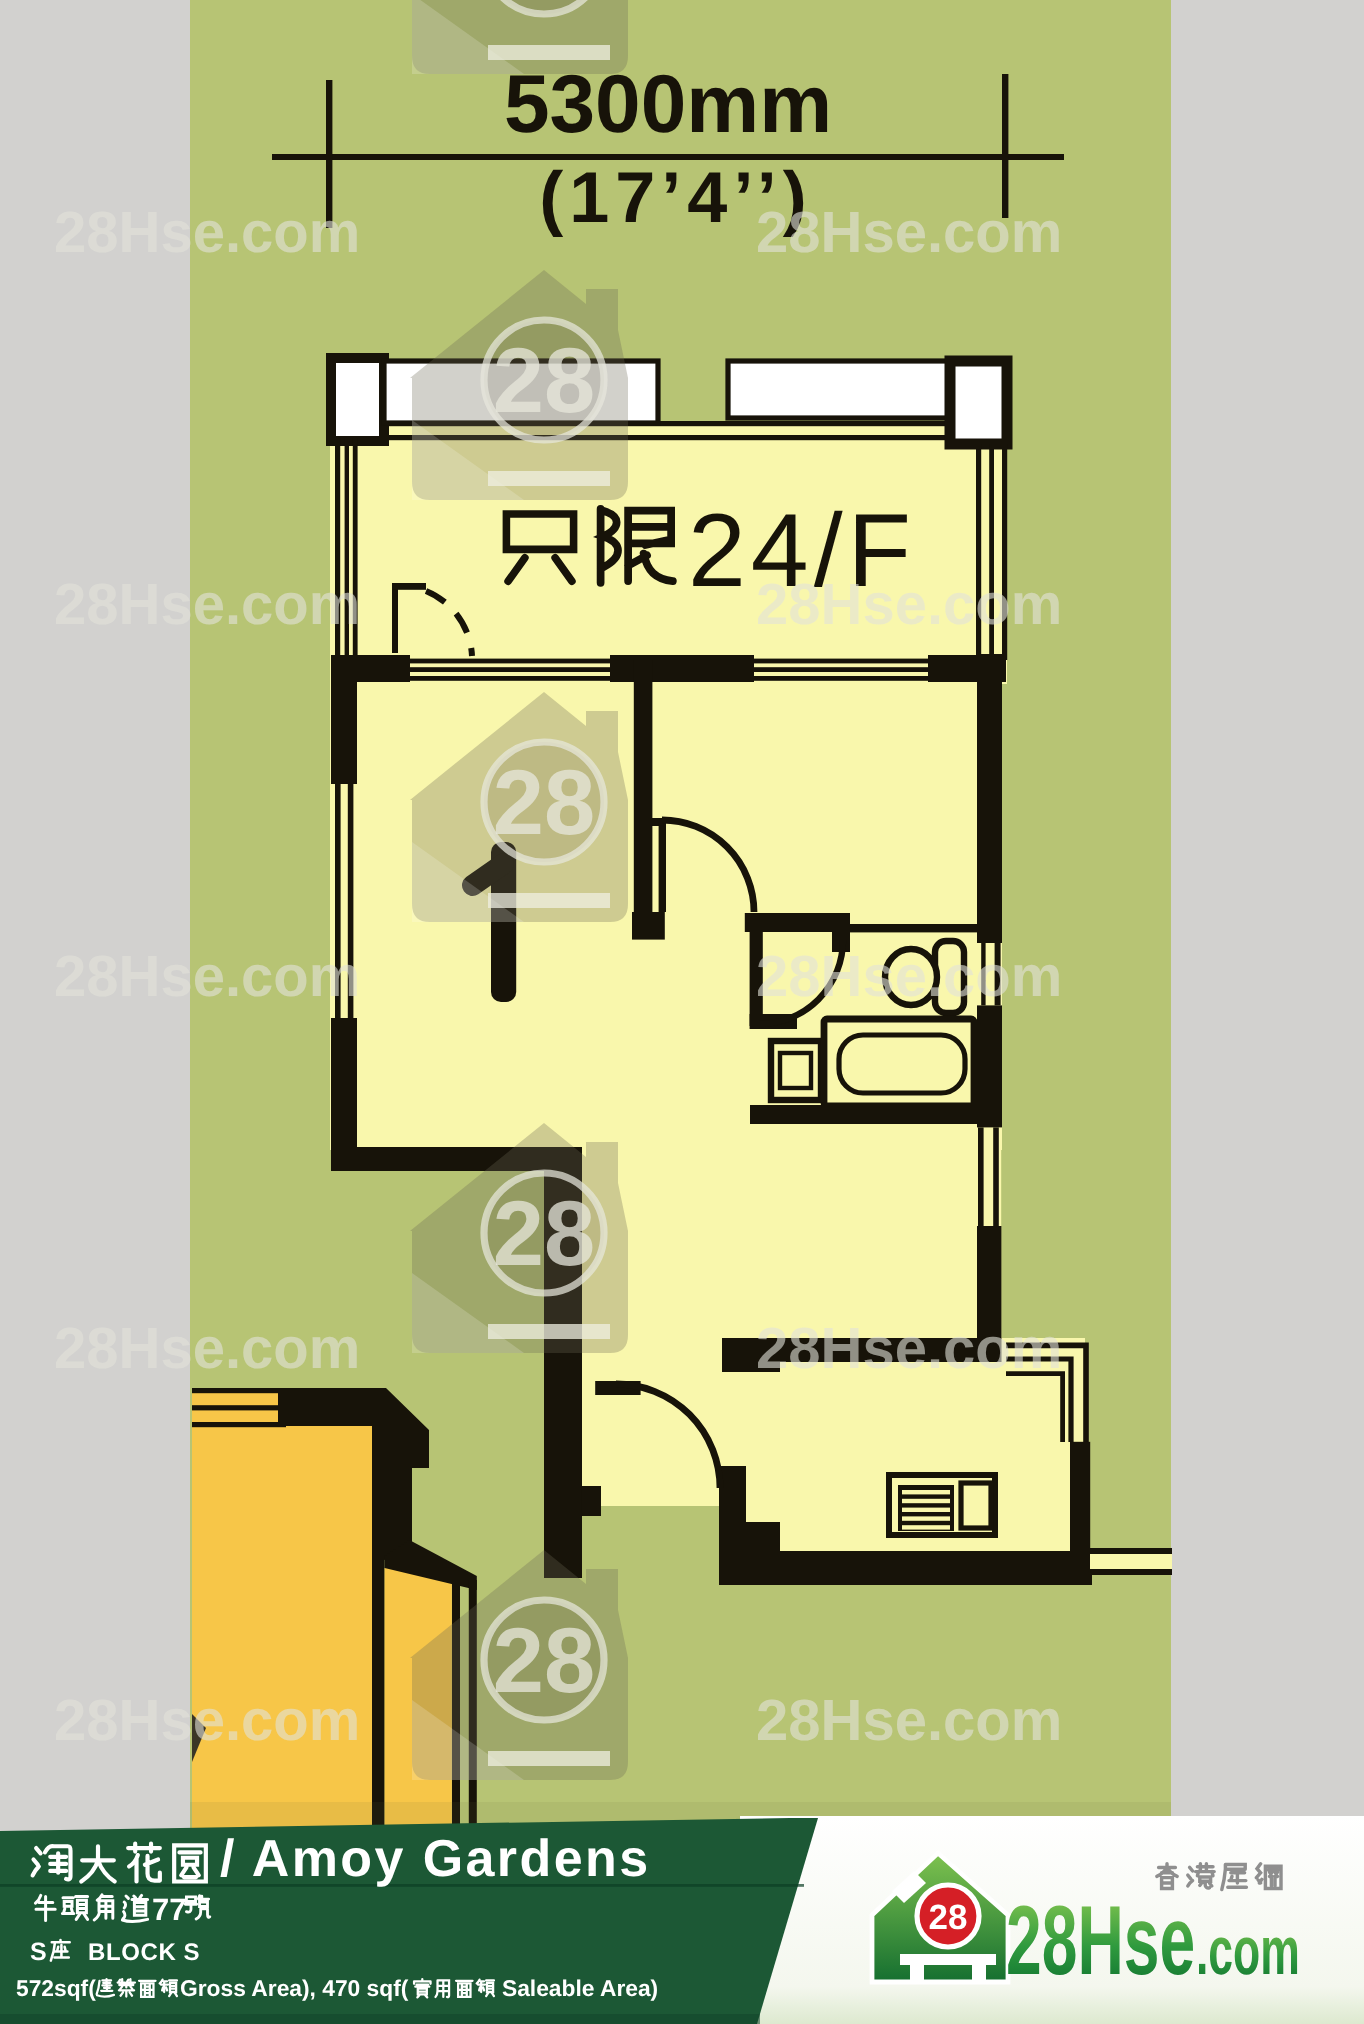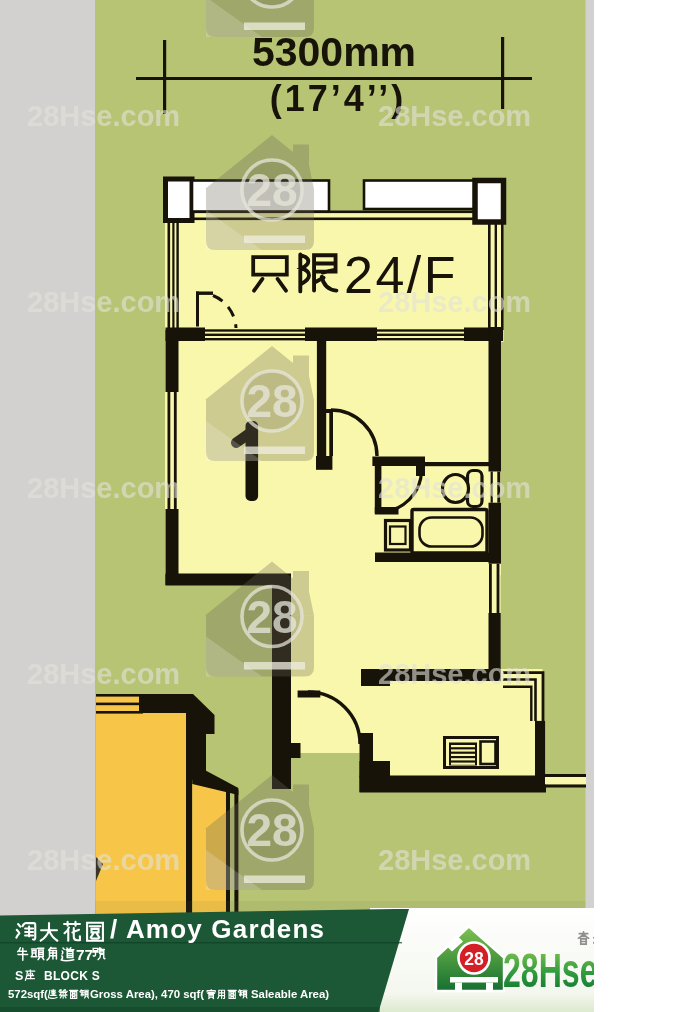--- a/index.html
+++ b/index.html
@@ -1,17 +1,17 @@
 <!DOCTYPE html>
 <html><head>
 <meta charset="utf-8">
 <style>
 html,body{margin:0;padding:0;background:#fff}
 *{font-family:"Liberation Sans",sans-serif}
-#page{position:relative;width:594px;height:1012px;overflow:hidden}
+#page{position:relative;width:682px;height:1012px;overflow:hidden}
 </style>
 </head>
 <body>
 <div id="page">
 <svg width="682" height="1012" viewBox="0 0 682 1012" xmlns="http://www.w3.org/2000/svg">
 <defs>
 <linearGradient id="logograd" x1="0" y1="0" x2="0" y2="1">
 <stop offset="0" stop-color="#8fcb52"></stop>
 <stop offset="0.55" stop-color="#2f9a3e"></stop>
 <stop offset="1" stop-color="#0b6e2e"></stop>

